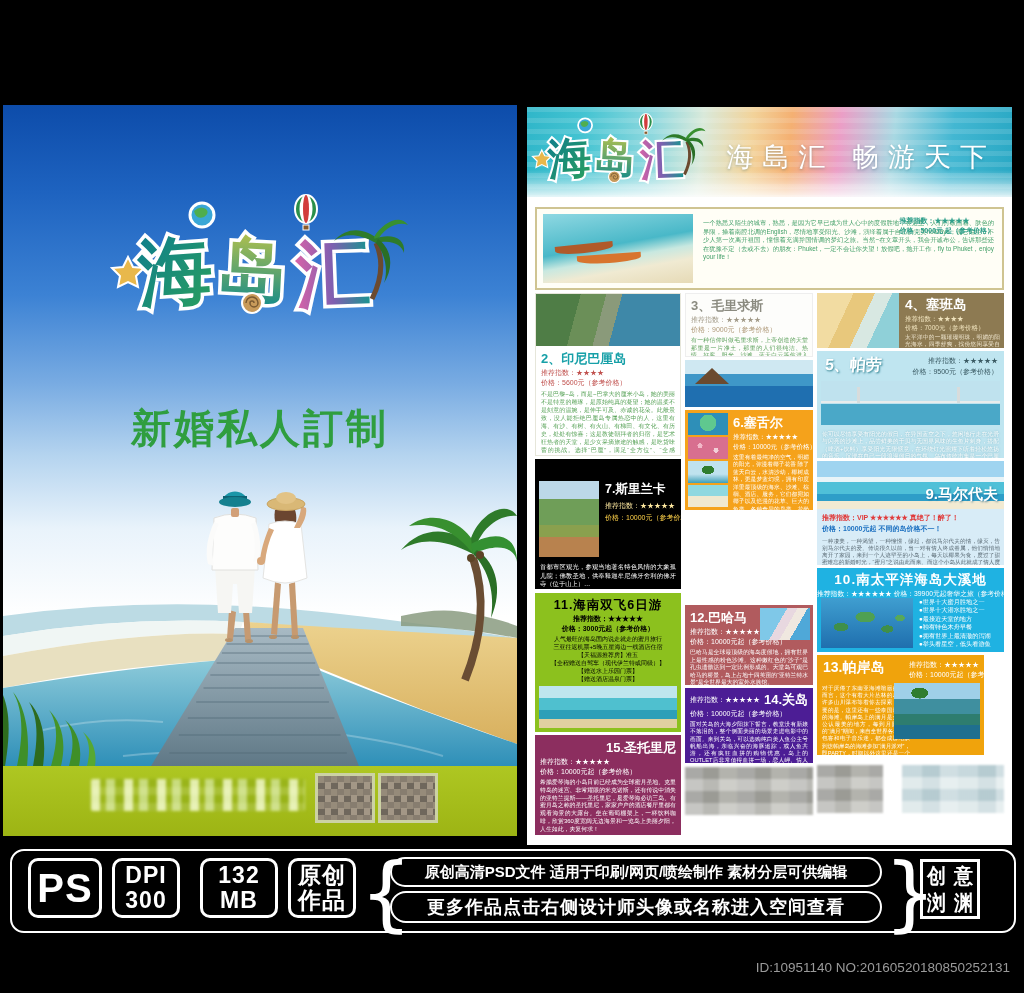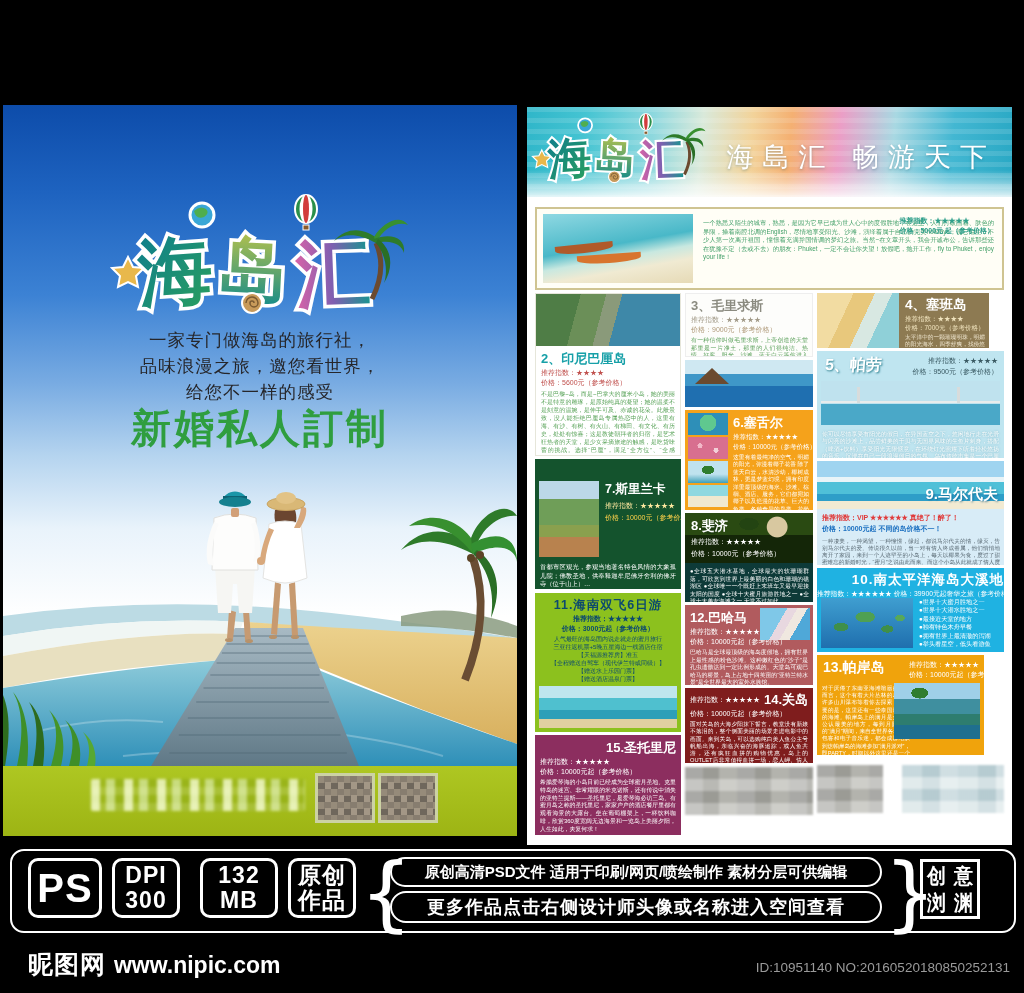--- a/index.html
+++ b/index.html
@@ -59,29 +59,29 @@
   .c1 .desc{color:#44a06a;margin-top:5px;}
 
   .c2{left:8px;top:186px;width:146px;height:163px;background:#fff;border:1px solid #e6e6da;}
   .p2{left:0;top:0;width:146px;height:52px;
     background:linear-gradient(105deg,#4f7d46 0 28%,#6b8f58 28% 44%,#8a9a7a 44% 54%,#3e88a8 54% 100%);}
   .c2 .body{position:absolute;left:5px;top:56px;right:5px;}
   .c2 h3{font-size:13px;color:#17a0a8;}
   .c2 .rt,.c2 .pr{color:#c0504d;}
   .c2 .desc{color:#57a257;font-size:6px;line-height:8px;}
 
-  .c7{left:8px;top:352px;width:146px;height:130px;background:#14532d;color:#fff;text-decoration:underline;}
+  .c7{left:8px;top:352px;width:146px;height:130px;background:#000000;color:#fff;text-decoration:underline;}
   .p7{left:4px;top:22px;width:60px;height:76px;
     background:linear-gradient(180deg,#bcd8e8 0 24%,#6f9e58 24% 58%,#8aa04e 58% 74%,#b8824e 74% 100%);}
   .c7 h3{position:absolute;left:70px;top:22px;font-size:12.5px;}
   .c7 .rt{position:absolute;left:70px;top:42px;color:#ffe9a0;}
   .c7 .pr{position:absolute;left:70px;top:54px;color:#ffd24a;}
   .c7 .desc{position:absolute;left:5px;top:102px;right:5px;color:#fff;}
 
-  .c11{left:8px;top:486px;width:146px;height:139px;background:#8cc11e;color:#0c4a6e;}
+  .c11{left:8px;top:486px;width:146px;height:139px;background:#8cc11e;color:#000000;}
   .c11 h3{font-size:12.5px;text-align:center;margin-top:4px;letter-spacing:1px;}
   .c11 .rt,.c11 .pr{text-align:center;font-weight:bold;}
   .lines{font-size:6px;line-height:8px;padding:1px 5px;text-align:center;}
   .p11{left:4px;bottom:4px;width:138px;height:42px;
     background:linear-gradient(180deg,#bfe6ee 0 28%,#4fc0cf 28% 58%,#2e9fb8 58% 78%,#e0d0a0 78% 100%);}
 
   .c15{left:8px;top:628px;width:146px;height:100px;background:#8c2e5f;color:#fff;padding:4px 5px;}
   .c15 h3{font-size:13px;text-align:right;}
   .c15 .desc{font-size:5.9px;line-height:7.8px;}
 
@@ -121,26 +121,26 @@
   .c8 .pr{position:absolute;left:6px;top:36px;z-index:2;}
   .c8 .desc{position:absolute;left:5px;top:53px;right:4px;font-size:5.8px;line-height:7.6px;}
 
   .c12{left:158px;top:498px;width:128px;height:80px;background:#b15b5e;color:#fff;}
   .c12 h3{font-size:13px;margin:4px 4px 0 5px;}
   .p12{right:3px;top:3px;width:50px;height:32px;
     background:linear-gradient(120deg,#7fc8e8 0 40%,#e8d8e0 40% 55%,#f0e8e0 55% 70%,#4fa8d8 70% 100%);}
   .c12 .rt{margin-left:5px;} .c12 .pr{margin-left:5px;}
   .c12 .desc{margin:2px 5px 0 5px;font-size:5.8px;line-height:7.5px;}
 
-  .c14{left:158px;top:581px;width:128px;height:75px;background:#7f1d1d;color:#fff;padding:3px 5px;box-sizing:border-box;}
+  .c14{left:158px;top:581px;width:128px;height:75px;background:#4c1d95;color:#fff;padding:3px 5px;box-sizing:border-box;}
   .c14 .row{display:flex;justify-content:space-between;align-items:center;}
   .c14 h3{font-size:13px;}
   .c14 .desc{font-size:5.7px;line-height:7.3px;}
 
-  .c4{left:290px;top:186px;width:172px;height:55px;background:#8d7a52;color:#fff;}
+  .c4{left:290px;top:186px;width:187px;height:55px;background:#8d7a52;color:#fff;}
   .p4{left:0;top:0;width:82px;height:55px;
     background:linear-gradient(115deg,#f2dca2 0 34%,#e8c87c 34% 54%,#d8e8e2 54% 70%,#8fd0d8 70% 100%);}
   .c4 .body{position:absolute;left:88px;top:3px;right:4px;}
   .c4 h3{font-size:13.5px;}
   .c4 .rt,.c4 .pr{color:#f0e3bd;font-size:6.5px;line-height:9px;}
   .c4 .desc{color:#efe6cf;font-size:5.7px;line-height:7.4px;}
 
   .c5{left:290px;top:244px;width:187px;height:107px;background:#bfe5f0;}
   .c5 h3{position:absolute;left:8px;top:4px;font-size:16px;color:#fff;transform:skewX(-4deg);
     text-shadow:1px 1px 2px #2a7f8f;}
@@ -157,21 +157,21 @@
   .c9{left:290px;top:354px;width:187px;height:104px;background:#d8ecf7;}
   .p9{left:0;top:0;width:187px;height:48px;
     background:linear-gradient(180deg,#9fd4f0 0 34%,#e8f4f8 34% 44%,#4fc0d8 44% 68%,#2e9ec8 68% 84%,#f2ead2 84% 100%);}
   .c9 h3{position:absolute;right:6px;top:24px;font-size:15px;color:#fff;z-index:2;
     text-shadow:1px 1px 2px rgba(0,80,120,.6);}
   .c9 .rt{position:absolute;left:5px;top:52px;color:#e03c3c;font-weight:bold;}
   .c9 .pr{position:absolute;left:5px;top:63px;color:#1a6fc0;font-weight:bold;}
   .c9 .desc{position:absolute;left:5px;top:75px;right:4px;color:#5a6a74;font-size:5.6px;line-height:7px;}
 
   .c10{left:290px;top:461px;width:187px;height:84px;background:#1fb2e2;color:#fff;}
-  .c10 h3{font-size:13.5px;text-align:right;margin-top:3px;letter-spacing:1px;}
+  .c10 h3{font-size:13.5px;text-align:center;margin-top:3px;letter-spacing:1px;}
   .c10 .meta{text-align:center;font-size:6.8px;line-height:10px;white-space:nowrap;}
   .p10{left:4px;top:30px;width:92px;height:50px;background:
     radial-gradient(12px 7px at 22% 58%,#3f8f4a 0 60%,transparent 61%),
     radial-gradient(16px 9px at 48% 38%,#4fa052 0 60%,transparent 61%),
     radial-gradient(10px 6px at 72% 62%,#3f8f4a 0 60%,transparent 61%),
     radial-gradient(8px 5px at 86% 40%,#57a85a 0 60%,transparent 61%),
     linear-gradient(180deg,#3f9ed0,#1f6fae);}
   .bullets{position:absolute;left:102px;top:30px;right:3px;font-size:6.2px;line-height:8.4px;}
 
   .c13{left:290px;top:548px;width:167px;height:100px;background:#f0a30c;color:#fff;}
@@ -258,25 +258,20 @@
             <path d="M266,56 C276,68 278,84 274,96 C284,80 282,62 268,52 Z" fill="#2a6f26"></path>
           </g>
           <g>
             <circle cx="142" cy="116" r="10" fill="#c89a5a" stroke="#fff" stroke-width="2"></circle>
             <path d="M142,116 m-6,0 a6,6 0 1,1 12,0 a4,4 0 1,1 -8,0 a2,2 0 1,1 4,0" fill="none" stroke="#7a5a32" stroke-width="1.5"></path>
           </g>
         </g>
       </svg>
     </div>
 
-    <div class="abs slogan">
-        <p>一家专门做海岛的旅行社，</p>
-        <p>品味浪漫之旅，邀您看世界，</p>
-        <p>给您不一样的感受</p>
-      </div>
     <div class="abs headline">新婚私人訂制</div>
 
     <svg class="abs scene" viewBox="0 0 514 336">
       <defs>
         <linearGradient id="sandG" x1="0" y1="0" x2="0" y2="1">
           <stop offset="0" stop-color="#ecd28e"></stop>
             <stop offset="1" stop-color="#d8b05e"></stop>
         </linearGradient>
         <linearGradient id="waterG" x1="0" y1="0" x2="0" y2="1">
           <stop offset="0" stop-color="#9fd6e0"></stop>
@@ -438,27 +433,20 @@
         <div class="p6d"></div>
       </div>
       <div class="body">
         <h3>6.塞舌尔</h3>
         <div class="rt"><span>推荐指数：</span><span>★★★★★</span></div>
         <div class="pr"><span>价格：</span><span>10000元（参考价格）</span></div>
         <p class="desc">这里有着最纯净的空气，明媚的阳光，弥漫着椰子花香 除了蓝天白云，水清沙幼，椰树成林，更是梦蓝幻境，拥有印度洋里最顶级的海水、沙滩、棕榈、酒店、服务，它们都宛如椰子以及烂漫的花草、巨大的龟类、各种奇异的鸟类、花岗岩、沙、海水组成的不同于其他地方的奥妙个性沙滩。</p>
       </div>
     </div>
 
-    <div class="card c8">
-      <div class="photo p8"></div>
-      <h3>8.斐济</h3>
-      <div class="rt"><span>推荐指数：</span><span>★★★★★</span></div>
-      <div class="pr"><span>价格：</span><span>10000元（参考价格）</span></div>
-      <p class="desc">●全球五大潜水基地，全球最大的软珊瑚群落，可欣赏到世界上最美丽的白色和珊瑚的礁湖区 ●全球唯一一个既赶上末班车又最早迎接太阳的国度 ●全球十大蜜月旅游胜地之一 ●全球十大美女海滩之一 天堂不过如此。</p>
-    </div>
 
     <div class="card c12">
       <div class="photo p12"></div>
       <h3>12.巴哈马</h3>
       <div class="rt"><span>推荐指数：</span><span>★★★★★</span></div>
       <div class="pr"><span>价格：</span><span>10000元起（参考价格）</span></div>
       <p class="desc">巴哈马是全球最顶级的海岛度假地，拥有世界上最性感的粉色沙滩。这种嫩红色的“沙子”是孔虫遗骸达到一定比例形成的。天堂岛可观巴哈马的桥景，岛上占地十四英亩的“亚特兰特水景”是全世界最大的室外水族馆。</p>
     </div>
 
     <div class="card c14">
@@ -547,18 +535,15 @@
     <div class="pill pill1">原创高清PSD文件  适用于印刷/网页/喷绘制作  素材分层可供编辑</div>
     <div class="brace brR">}</div>
     <div class="seal">
       <span>创</span>
         <span>意</span>
       <span>浏</span>
         <span>渊</span>
     </div>
   </footer>
 
-  <div class="abs nipic">
-    <span>昵图网 </span><span class="url">www.nipic.com</span>
-  </div>
   <div class="abs idtext">ID:10951140 NO:20160520180850252131</div>
 
 </div>
 
 </body></html>

